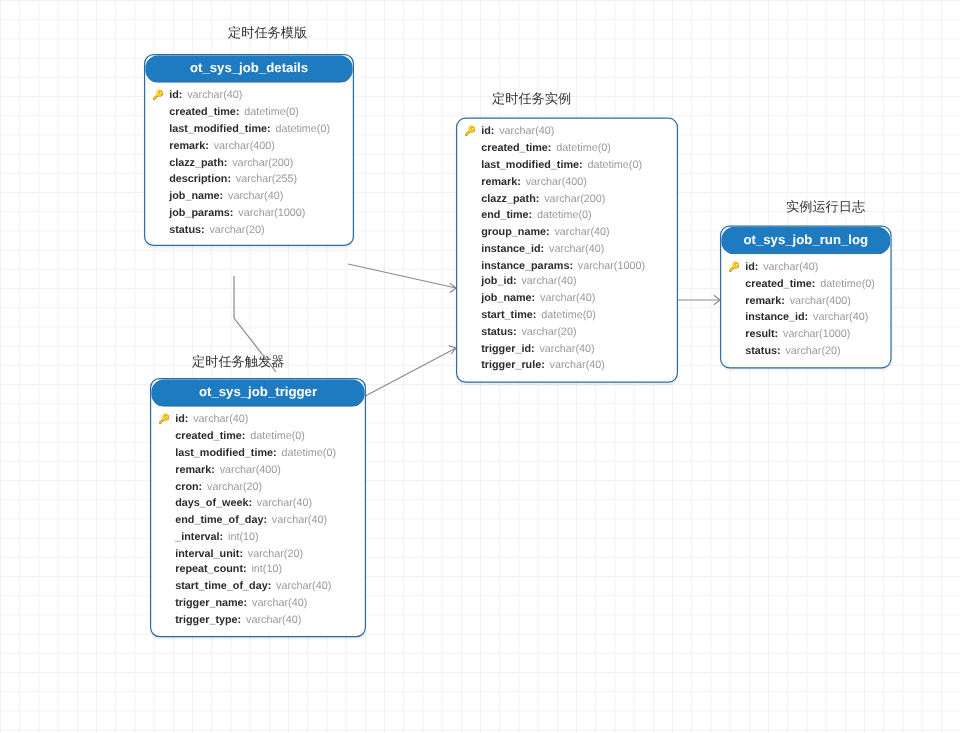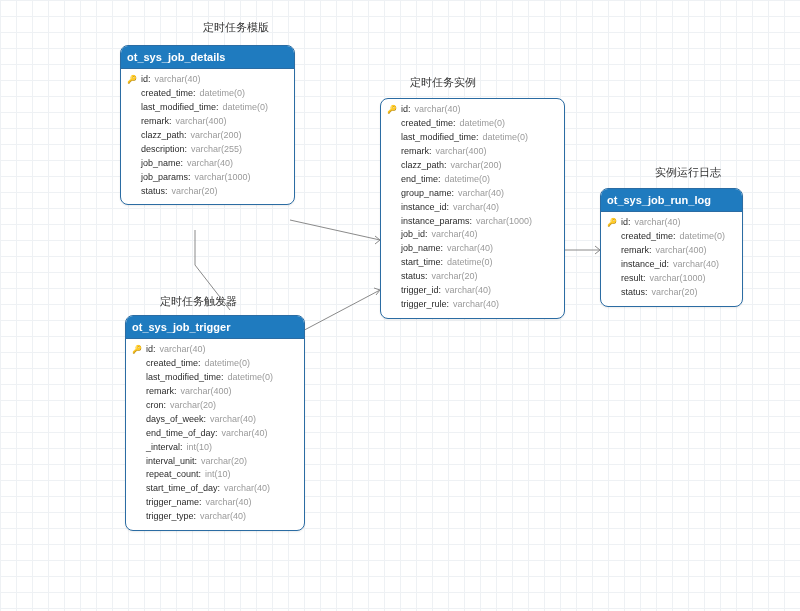--- a/index.html
+++ b/index.html
@@ -35,44 +35,45 @@
     border-radius: 8px;
     background: #fff;
     box-shadow: 0 1px 2px rgba(0,0,0,0.08);
     overflow: hidden;
   }
   .entity-header {
     background: #1f7bbf;
     color: #fff;
     font-size: 11px;
     font-weight: bold;
-    text-align: left;
+    text-align: center;
     padding: 5px 6px;
     border-bottom: 1px solid #2b6ca3;
+    border-radius: 11px;
   }
   .entity-body {
     padding: 4px 6px 6px 6px;
   }
   .col-row {
     display: flex;
     align-items: baseline;
     gap: 4px;
     font-size: 9px;
     line-height: 1.55;
     white-space: nowrap;
   }
   .key-icon {
     width: 10px;
     display: inline-block;
     font-size: 8px;
     color: #c9a227;
     text-align: center;
   }
   .col-name {
-    font-weight: normal;
+    font-weight: bold;
     color: #2b2b2b;
   }
   .col-type {
     color: #9a9a9a;
     text-align: right;
   }
   svg.connectors {
     position: absolute;
     inset: 0;
     width: 800px;
@@ -85,21 +86,21 @@
     fill: none;
   }
 </style>
 </head>
 <body>
 
 <div class="grid-bg"></div>
 
 <div class="canvas">
 
-  <div class="label" style="left:203px; top:20px;text-align:right;">定时任务模版</div>
+  <div class="label" style="left:190px; top:20px;text-align:right;">定时任务模版</div>
   <div class="label" style="left:160px; top:294px;">定时任务触发器</div>
   <div class="label" style="left:410px; top:75px;">定时任务实例</div>
   <div class="label" style="left:655px; top:165px;">实例运行日志</div>
 
   <svg class="connectors">
 
     <path d="M290 220 L380 240"></path>
     <path d="M375 236 L380 240 L375 244"></path>
 
     <path d="M295 335 L380 290"></path>

